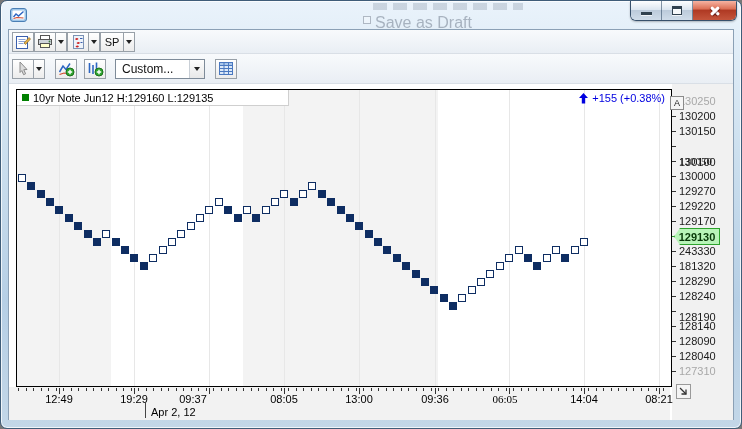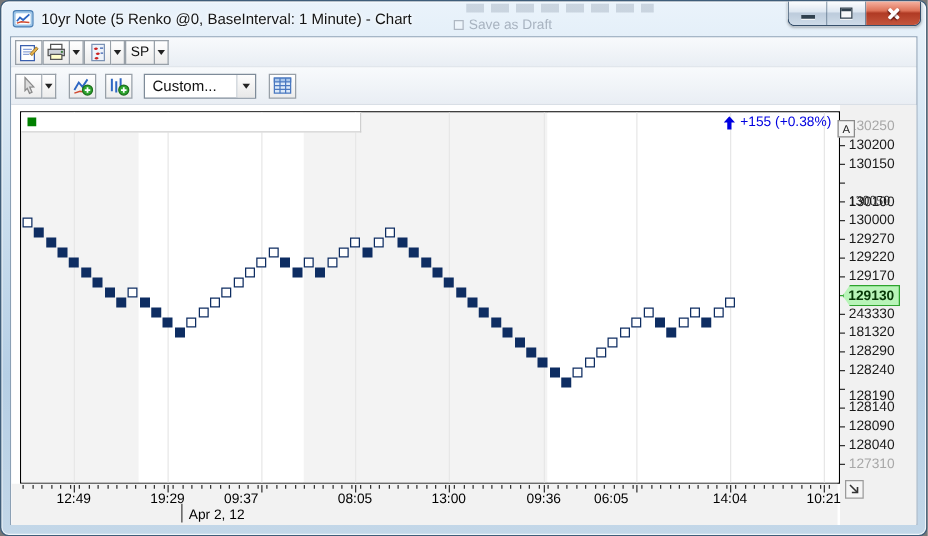--- a/index.html
+++ b/index.html
@@ -7,21 +7,21 @@
   #win{position:relative;width:742px;height:429px;border-radius:7px;
        background:linear-gradient(#eaf3fb,#cde0ef 35%,#b6cfe5 70%,#c3d7e8);
        border:1px solid #3f5d79;box-shadow:inset 0 0 0 1px rgba(255,255,255,.75);overflow:hidden;}
   
   #titlebar{position:absolute;left:0;top:0;right:0;height:28px;}
   #appicon{position:absolute;left:9px;top:6px;width:17px;height:16px;}
   #title{position:absolute;left:32px;top:7px;font-size:12px;color:#141414;
          text-shadow:0 0 4px #fff,0 0 7px #fff;white-space:nowrap;}
   .ghost-smudge{position:absolute;left:372px;top:2px;width:150px;height:7px;opacity:.22;
       background:repeating-linear-gradient(90deg,#5a6a80 0 14px,transparent 14px 20px);}
-  #ghost-label{position:absolute;left:374px;top:13px;font-size:11px;color:rgba(80,92,112,.42);}
+  #ghost-label{position:absolute;left:374px;top:13px;font-size:16px;color:rgba(80,92,112,.42);}
   #ghost-check{position:absolute;left:362px;top:15px;width:8px;height:8px;border:1px solid rgba(80,92,112,.4);background:rgba(255,255,255,.3);}
   #winbtns{position:absolute;right:4px;top:0;display:flex;height:20px;border:1px solid #37506b;border-top:none;
            border-radius:0 0 6px 6px;overflow:hidden;box-shadow:0 1px 2px rgba(0,0,0,.25);}
   .wbtn{position:relative;height:100%;border-right:1px solid rgba(55,80,107,.6);cursor:default;}
   .wbtn.min,.wbtn.max{width:31px;background:linear-gradient(#fdfeff,#dce6f0 45%,#bccbdb 50%,#cfdce9);}
   .wbtn.close{width:43px;border-right:none;background:linear-gradient(#f6b3a2,#dd7258 40%,#b03a24 50%,#c4553c);}
   .glyph-min{position:absolute;left:10px;bottom:5px;width:11px;height:3px;background:#30414f;box-shadow:0 1px 0 rgba(255,255,255,.7);}
   .glyph-max{position:absolute;left:10px;top:5px;width:10px;height:9px;border:1px solid #30414f;background:rgba(255,255,255,.85);box-shadow:0 1px 0 rgba(255,255,255,.7);}
   .glyph-max::before{content:"";position:absolute;left:0;top:0;right:0;height:2px;background:#30414f;}
   .glyph-x{position:absolute;left:50%;top:50%;width:13px;height:13px;transform:translate(-50%,-50%);}
@@ -79,21 +79,20 @@
 <body>
 
 <div id="win">
   <div id="titlebar">
     <svg id="appicon" viewBox="0 0 17 16">
       <rect x="0.5" y="1.5" width="16" height="13" rx="2.5" fill="#9ec6e8" stroke="#4a7fb5"></rect>
       <rect x="2.5" y="3.5" width="12" height="9" rx="1" fill="#ffffff"></rect>
       <polyline points="3.5,10 6,7 8.5,9 13.5,4.5" fill="none" stroke="#2d66c3" stroke-width="1.4"></polyline>
       <polyline points="3.5,11.5 7,10.5 13.5,11" fill="none" stroke="#d04a30" stroke-width="1.2"></polyline>
     </svg>
-    <span id="title">10yr Note (5 Renko @0, BaseInterval: 1 Minute) - Chart</span>
     <div class="ghost-smudge"></div>
     <div id="ghost-check"></div>
     <span id="ghost-label">Save as Draft</span>
     <div id="winbtns">
       <div class="wbtn min">
           <span class="glyph-min"></span>
         </div>
       <div class="wbtn max">
           <span class="glyph-max"></span>
         </div>
@@ -274,20 +273,21 @@
             <div class="brick d" style="left: 507px; top: 164px;"></div>
             <div class="brick d" style="left: 516px; top: 172px;"></div>
             <div class="brick u" style="left: 526px; top: 164px;"></div>
             <div class="brick u" style="left: 535px; top: 156px;"></div>
             <div class="brick d" style="left: 544px; top: 164px;"></div>
             <div class="brick u" style="left: 554px; top: 156px;"></div>
             <div class="brick u" style="left: 563px; top: 148px;"></div>
           </div>
         <div id="legend">
           <span class="sq"></span>
+          <span>10yr Note Jun12 H:129160 L:129135</span>
         </div>
         <div id="change">
           <svg width="9" height="11" viewBox="0 0 9 11">
             <path d="M4.5 0 L9 5 L6.2 5 L6.2 10.5 L2.8 10.5 L2.8 5 L0 5 Z" fill="#0000e0"></path>
           </svg>
           <span>+155 (+0.38%)</span>
         </div>
       </div>
       <div id="yaxis">
           <div class="ytick" style="top: 17px;"></div>
@@ -426,25 +426,25 @@
           <div class="xlab" style="left: 125px;">19:29</div>
           <div class="xtick" style="left: 200px; height: 6px;"></div>
           <div class="xlab" style="left: 184px;">09:37</div>
           <div class="xtick" style="left: 275px; height: 6px;"></div>
           <div class="xlab" style="left: 275px;">08:05</div>
           <div class="xtick" style="left: 350px; height: 6px;"></div>
           <div class="xlab" style="left: 350px;">13:00</div>
           <div class="xtick" style="left: 426px; height: 6px;"></div>
           <div class="xlab" style="left: 426px;">09:36</div>
           <div class="xtick" style="left: 500px; height: 6px;"></div>
-          <div class="xlab" style="left: 480px;">06:05</div>
+          <div class="xlab" style="left: 496px; font-family: Liberation Serif, serif;">06:05</div>
           <div class="xtick" style="left: 575px; height: 6px;"></div>
           <div class="xlab" style="left: 575px;">14:04</div>
           <div class="xtick" style="left: 650px; height: 6px;"></div>
-          <div class="xlab" style="left: 650px;">10:21</div>
+          <div class="xlab" style="left: 650px;">08:21</div>
         </div>
       <div id="cornerbtn">
         <svg width="9" height="9" viewBox="0 0 9 9">
           <line x1="1" y1="1" x2="7" y2="7" stroke="#333" stroke-width="1.3"></line>
           <polyline points="7,2.5 7,7 2.5,7" fill="none" stroke="#333" stroke-width="1.3"></polyline>
         </svg>
       </div>
     </div>
   </div>
 </div>

